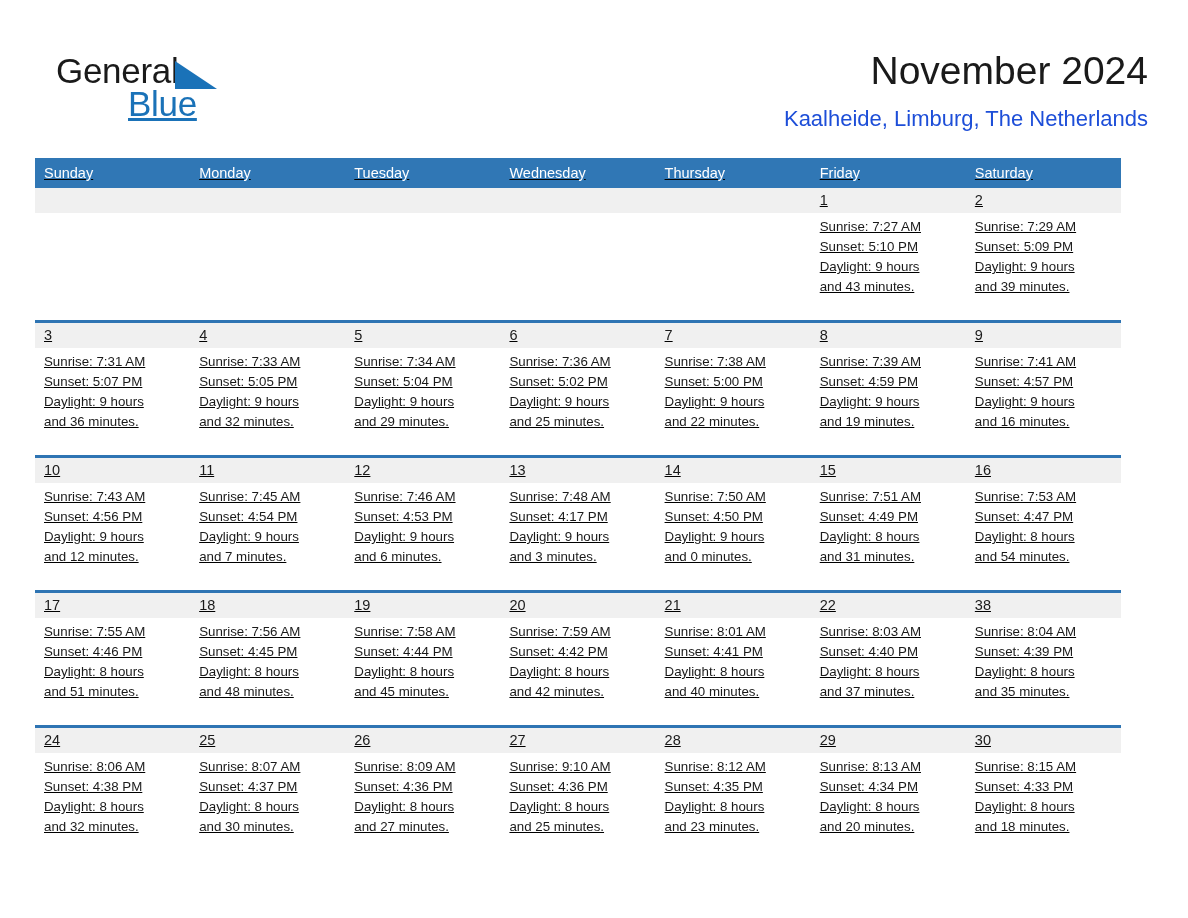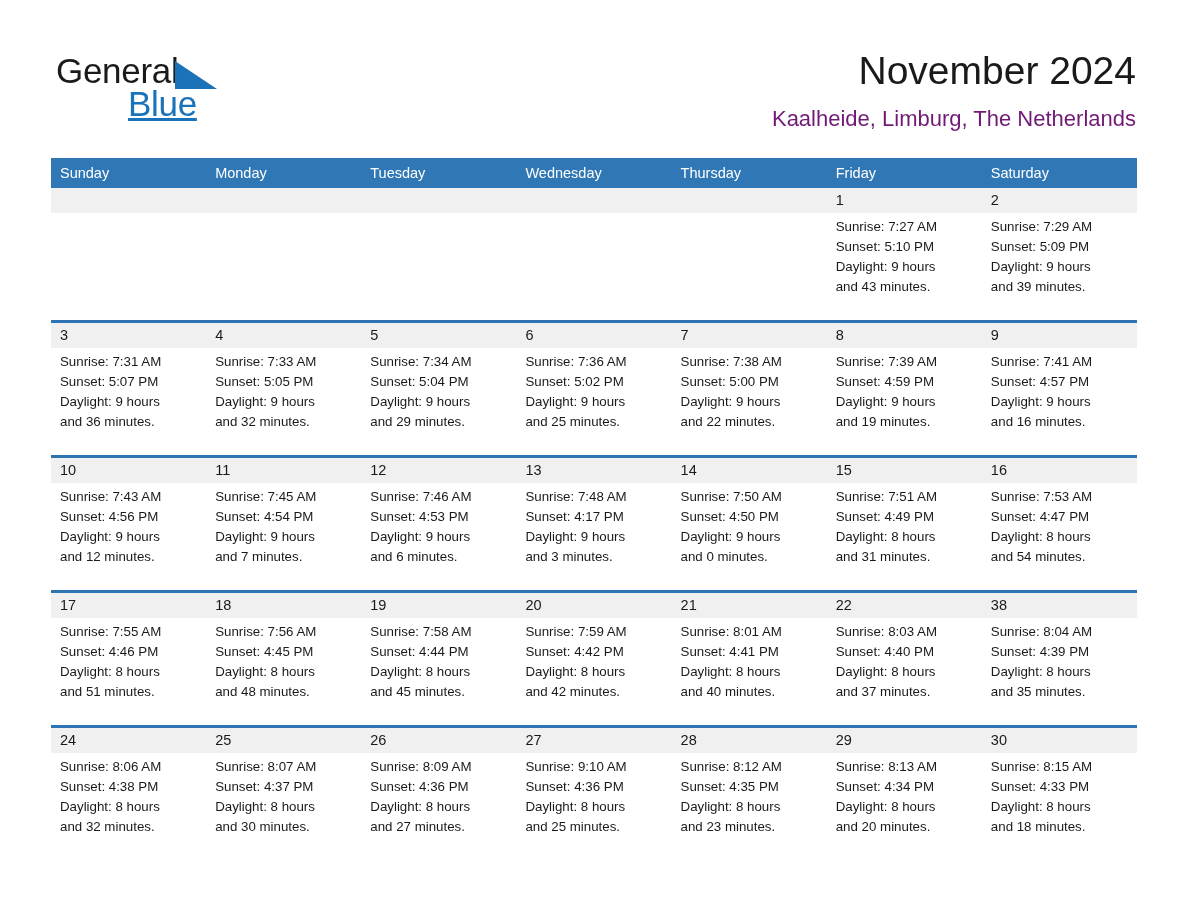--- a/index.html
+++ b/index.html
@@ -62,46 +62,47 @@
     left: 72px;
     top: 32px;
     font-size: 35px;
     color: #1a72b8;
     line-height: 40px;
     letter-spacing: -0.3px;
     text-decoration: underline;
   }
   .title-block {
     position: absolute;
-    right: 52px;
+    right: 40px;
     top: 48px;
     text-align: right;
   }
   .cal-title {
     font-size: 39px;
     color: #1a1a1a;
     line-height: 46px;
     white-space: nowrap;
   }
   .cal-subtitle {
     font-size: 22px;
-    color: #701a75;
+    color: #1d4ed8;
     line-height: 30px;
     margin-top: 10px;
     white-space: nowrap;
   }
 
   
   .calendar {
     position: absolute;
-    left: 51px;
+    left: 35px;
     top: 158px;
     width: 1086px;
     border-collapse: collapse;
     table-layout: fixed;
+    text-decoration: underline;
   }
   .calendar th, .calendar td {
     padding: 0;
     margin: 0;
   }
   .dow-row th {
     background: #3077b5;
     color: #ffffff;
     font-weight: normal;
     font-size: 14.5px;

